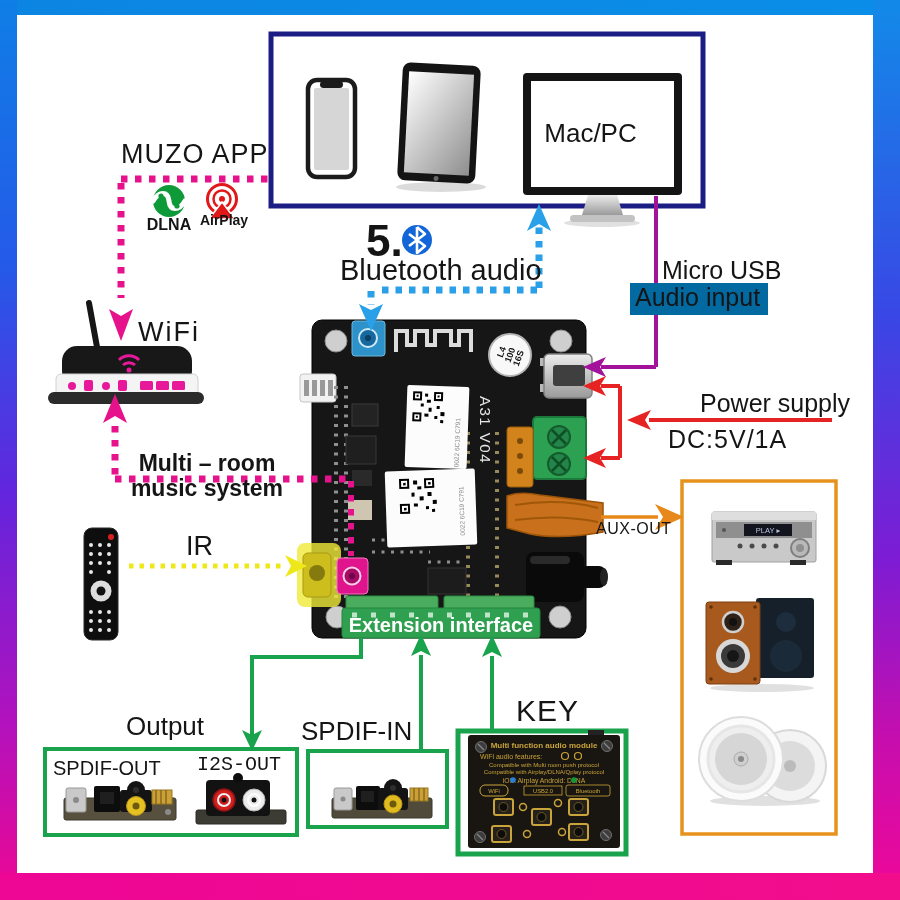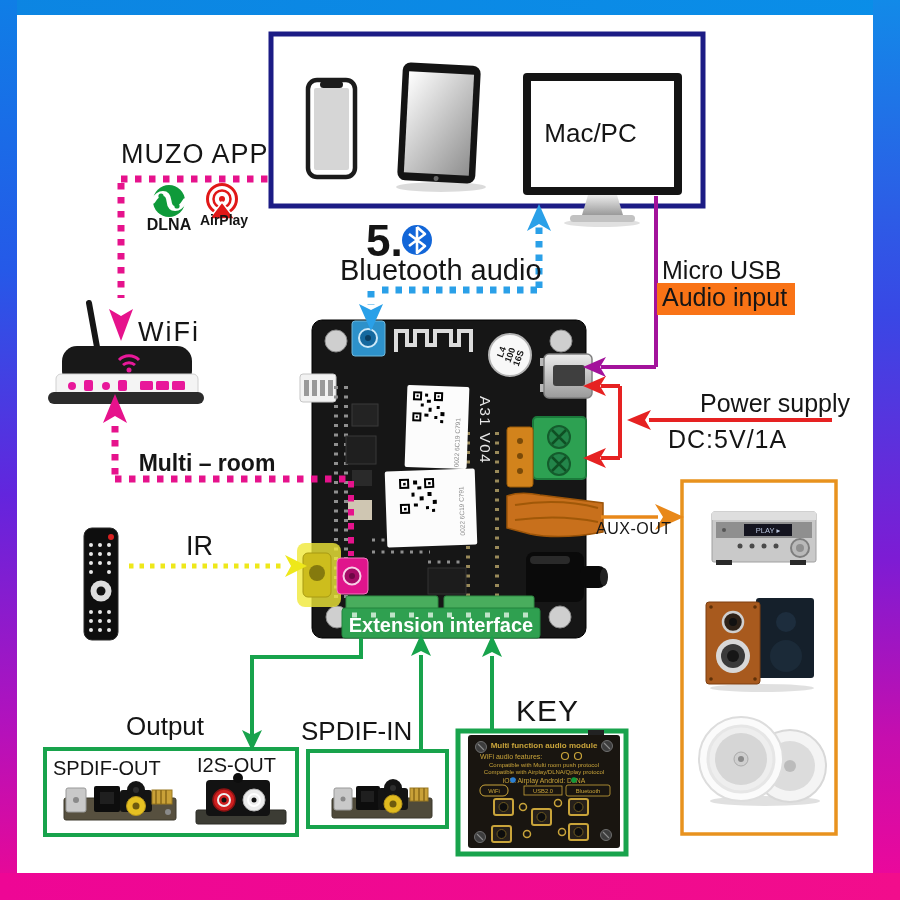--- a/index.html
+++ b/index.html
@@ -17,30 +17,30 @@
   svg.art{position:absolute;left:0;top:0;z-index:1;}
   svg text{font-family:"Liberation Sans",sans-serif;}
   .lbl{position:absolute;z-index:2;color:#151515;white-space:nowrap;line-height:1.1;}
   #muzo-label{left:121px;top:140px;font-size:27px;letter-spacing:1px;}
   #dlna-label{left:144px;top:216px;width:50px;text-align:center;font-size:16px;font-weight:bold;}
   #airplay-label{left:196px;top:213px;width:56px;text-align:center;font-size:14px;font-weight:bold;}
   #bt-version{left:366px;top:217px;font-size:44px;font-weight:bold;}
   #bt-audio-label{left:340px;top:255px;font-size:29px;}
   #macpc-label{left:531px;top:119px;width:119px;text-align:center;font-size:26px;}
   #microusb-label{left:662px;top:257px;font-size:25px;}
-  #audioinput-label{left:657px;top:283px;font-size:25px;background:#f97316;padding:1px 8px 3px 5px;}
+  #audioinput-label{left:630px;top:283px;font-size:25px;background:#0369a1;padding:1px 8px 3px 5px;}
   #power-line1{left:671px;top:390px;font-size:25px;margin-left:29px;}
   #power-line2{left:668px;top:426px;font-size:25px;letter-spacing:1px;}
   #wifi-label{left:138px;top:318px;font-size:27px;letter-spacing:2px;}
   #multiroom-label{left:112px;top:451px;width:190px;text-align:center;font-size:23px;font-weight:bold;line-height:25px;}
   #ir-label{left:150px;top:532px;font-size:27px;margin-left:36px;}
   #aux-label{left:596px;top:520px;font-size:16px;letter-spacing:.5px;}
   #output-label{left:126px;top:712px;font-size:26px;}
   #spdifout-label{left:53px;top:757px;font-size:20px;}
-  #i2sout-label{left:197px;top:754px;font-size:20px;}
+  #i2sout-label{left:197px;top:754px;font-size:20px;font-family:Liberation Mono, monospace;}
   #spdifin-label{left:301px;top:717px;font-size:26px;}
   #key-label{left:516px;top:694px;font-size:30px;letter-spacing:1px;}
 </style>
 </head>
 <body>
 
 <div id="frame-top" class="frame"></div>
 <div id="frame-left" class="frame"></div>
 <div id="frame-right" class="frame"></div>
 <div id="frame-bottom" class="frame"></div>
@@ -516,20 +516,21 @@
 </svg>
 <div class="lbl" id="bt-audio-label">Bluetooth audio</div>
 <div class="lbl" id="macpc-label">Mac/PC</div>
 <div class="lbl" id="microusb-label">Micro USB</div>
 <div class="lbl" id="audioinput-label">Audio input</div>
 <div class="lbl" id="power-line1">Power supply</div>
 <div class="lbl" id="power-line2">DC:5V/1A</div>
 <div class="lbl" id="wifi-label">WiFi</div>
 <div class="lbl" id="multiroom-label">
   <div>Multi – room</div>
+  <div>music system</div>
 </div>
 <div class="lbl" id="ir-label">IR</div>
 <div class="lbl" id="aux-label">AUX-OUT</div>
 <div class="lbl" id="output-label">Output</div>
 <div class="lbl" id="spdifout-label">SPDIF-OUT</div>
 <div class="lbl" id="i2sout-label">I2S-OUT</div>
 <div class="lbl" id="spdifin-label">SPDIF-IN</div>
 <div class="lbl" id="key-label">KEY</div>
 
 </body></html>

